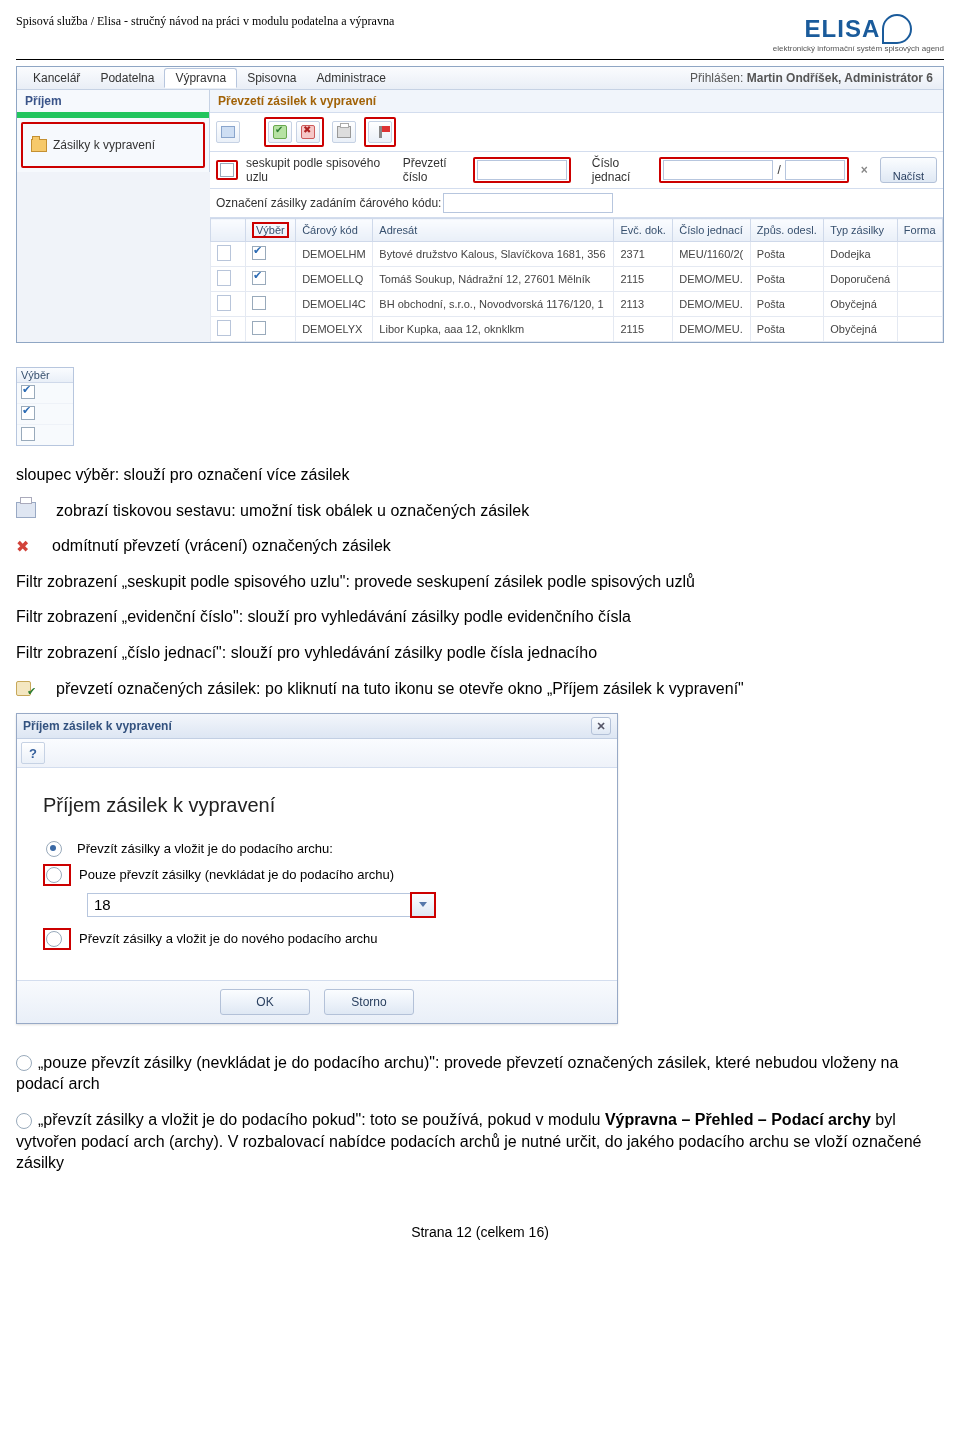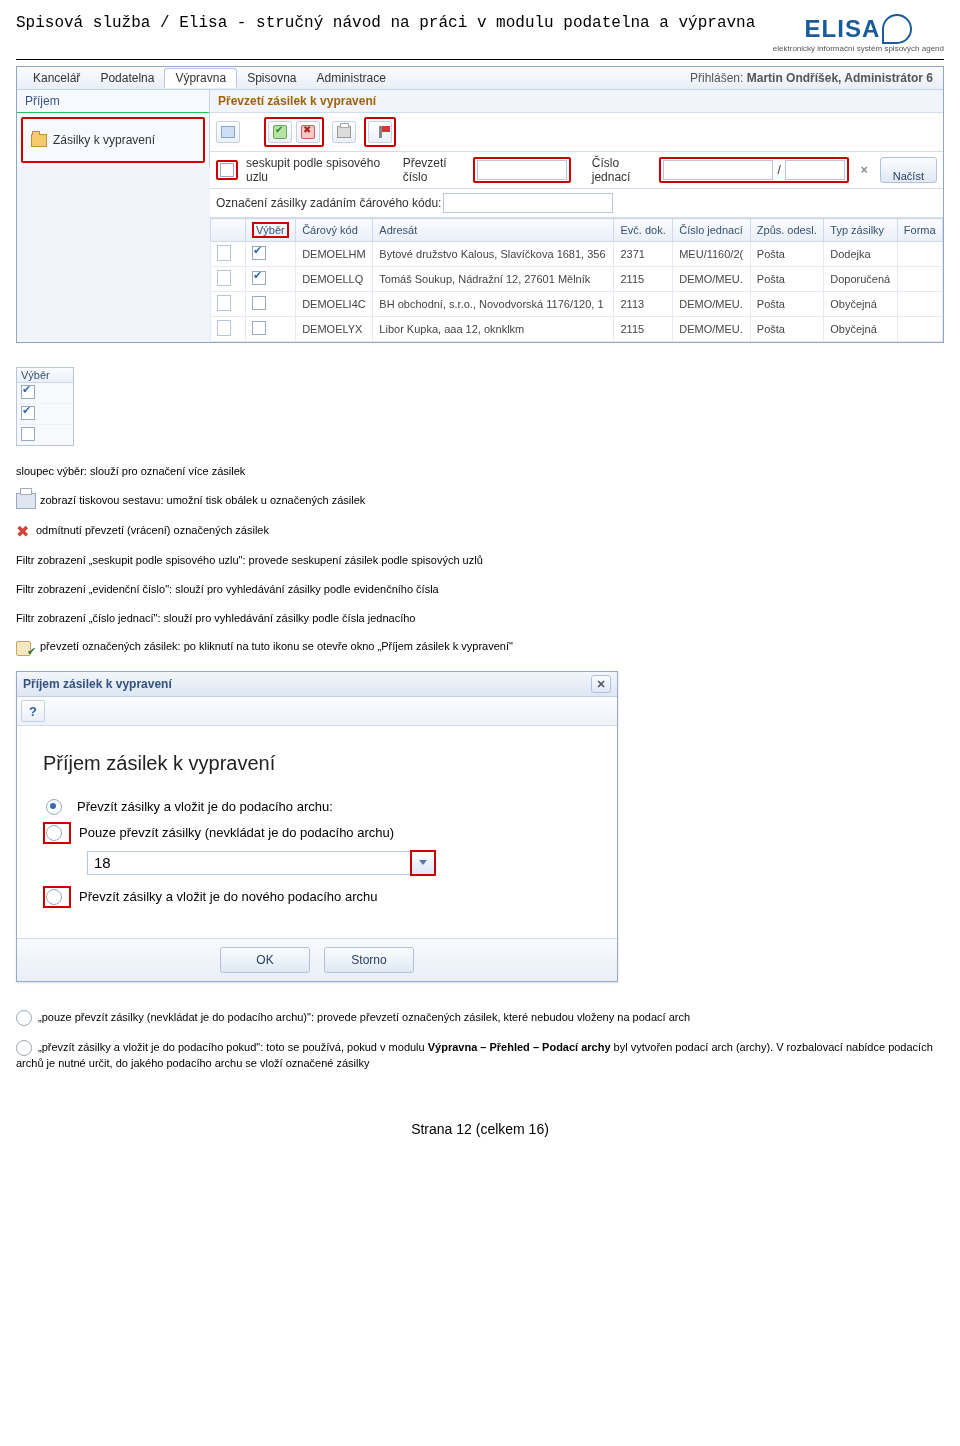--- a/index.html
+++ b/index.html
@@ -1,33 +1,33 @@
 <!DOCTYPE html>
 <html><head>
 <meta charset="utf-8">
 <style>
   html,body{margin:0;padding:0;background:#fff;color:#000;font-family:Verdana,Arial,sans-serif;font-size:14px}
   .page{width:960px;margin:0 auto;padding:14px 16px 30px 16px;box-sizing:border-box}
   .doc-header{display:flex;justify-content:space-between;align-items:flex-start;margin-bottom:6px}
-  .doc-title{font-family:Liberation Mono, monospace;font-size:16px}
+  .doc-title{font-family:Liberation Serif, serif;font-size:12px}
   .logo{display:flex;flex-direction:column;align-items:center;color:#1a5b9b}
   .logo-main{display:flex;align-items:center;font-weight:700;font-size:24px;letter-spacing:1px}
   .logo-main .glyph{width:26px;height:26px;border:2px solid #1a5b9b;border-radius:50% 50% 50% 0;margin-left:2px}
   .logo-sub{font-size:8px;color:#555}
   .hr{height:1px;background:#000;margin:2px 0 6px 0}
 
   .app{border:1px solid #8fa6c4;background:#f0f3f9;font-size:12px;color:#333;margin-bottom:24px}
   .menubar{display:flex;gap:0;border-bottom:1px solid #c6d2e4;height:22px;align-items:center;padding:0 6px;background:linear-gradient(#fbfcfe,#e9eef6)}
   .menubar .menuitem{padding:2px 10px;color:#333;cursor:default}
   .menubar .menuitem.active{background:#fff;border:1px solid #b7c6de;border-bottom:1px solid #fff;border-radius:3px 3px 0 0}
   .menubar .spacer{flex:1}
   .menubar .login{color:#555;padding-right:4px}
   .appbody{display:flex;align-items:flex-start}
   .sidebar{width:192px;border-right:1px solid #c6d2e4;background:#f6f9fd}
-  .sidehead{padding:4px 8px;font-weight:400;color:#3a5489;border-bottom:1px solid #22c55e}
+  .sidehead{padding:4px 8px;font-weight:700;color:#3a5489;border-bottom:6px solid #22c55e}
   .sideitem{display:flex;align-items:center;gap:6px;padding:14px 8px;border:2px solid #c00;border-radius:2px;margin:4px}
   .icon-folder{width:14px;height:11px;background:#f6c96a;border:1px solid #c49032;position:relative}
   .icon-folder:before{content:"";position:absolute;top:-4px;left:0;width:6px;height:3px;background:#f6c96a;border:1px solid #c49032;border-bottom:none}
   .content{flex:1;background:#fff}
   .panelhead{padding:4px 8px;font-weight:700;color:#a16207;border-bottom:1px solid #d3ddee;background:#f1f5fb}
   .toolbar{display:flex;align-items:center;gap:8px;padding:4px 6px;border-bottom:1px solid #d3ddee}
   .tbtn{width:22px;height:20px;border:1px solid #c6d2e4;border-radius:2px;background:linear-gradient(#fff,#eaf0f8);display:flex;align-items:center;justify-content:center}
   .tgroup{display:flex;gap:4px;padding:2px;border:2px solid #c00;border-radius:2px}
   .glyph-book{width:12px;height:10px;background:#cedef3;border:1px solid #8aa5cc}
   .glyph-accept{width:12px;height:12px;border-radius:2px;background:#b6e2a3;border:1px solid #6aa84f;position:relative}
@@ -52,22 +52,22 @@
   .cellchk{display:inline-block;width:12px;height:12px;border:1px solid #9ab;background:#fff;position:relative}
   .cellchk.checked:after{content:"✔";position:absolute;left:0;top:-3px;font-size:11px;color:#2d6cb4}
   .rowicon{width:12px;height:14px;background:#fff;border:1px solid #b8c5da;display:inline-block}
   .th-redbox{border:2px solid #c00;display:inline-block;padding:0 2px}
 
   .mini-vyber{border:1px solid #b7c6de;background:#f7fafd;width:56px;font-size:11px;margin:10px 0 18px 0}
   .mini-vyber .head{background:linear-gradient(#fafcff,#e9eff8);border-bottom:1px solid #cfd9ea;padding:1px 4px;color:#37506e}
   .mini-vyber .row{padding:2px 4px;border-bottom:1px solid #eef2f8}
   .mini-vyber .row:last-child{border-bottom:none}
 
-  .prose{font-family:Verdana,Arial,sans-serif;font-size:11px;line-height:1.35;margin:0 0 14px 0}
-  .iconline{display:flex;gap:4px}
+  .prose{font-family:Verdana,Arial,sans-serif;font-size:16px;line-height:1.35;margin:0 0 14px 0}
+  .iconline{display:flex;align-items:center;gap:20px}
   .icon-printer{width:18px;height:14px;background:#dfe6f2;border:1px solid #99a9c4;position:relative}
   .icon-printer:before{content:"";position:absolute;top:-6px;left:3px;width:10px;height:5px;background:#fff;border:1px solid #aab}
   .icon-reject2{width:16px;height:16px;display:inline-block;position:relative}
   .icon-reject2:before{content:"✖";color:#d2433a;font-size:16px;position:absolute;left:0;top:-2px}
   .icon-accept2{width:20px;height:18px;display:inline-block;position:relative}
   .icon-accept2:before{content:"";position:absolute;width:13px;height:13px;border:1px solid #c7a85a;background:#f4e7c1;left:0;top:2px;border-radius:2px}
   .icon-accept2:after{content:"✔";position:absolute;left:11px;top:5px;font-size:11px;color:#2e7d32}
 
   .dialog{width:600px;border:1px solid #97a9c6;background:#fff;font-size:13px;margin:6px 0 28px 0;box-shadow:0 1px 2px rgba(0,0,0,.12)}
   .dialog .titlebar{display:flex;align-items:center;justify-content:space-between;background:linear-gradient(#f3f6fb,#dde6f3);border-bottom:1px solid #c2cfe3;padding:3px 6px;color:#33527f;font-weight:700;font-size:12px}

